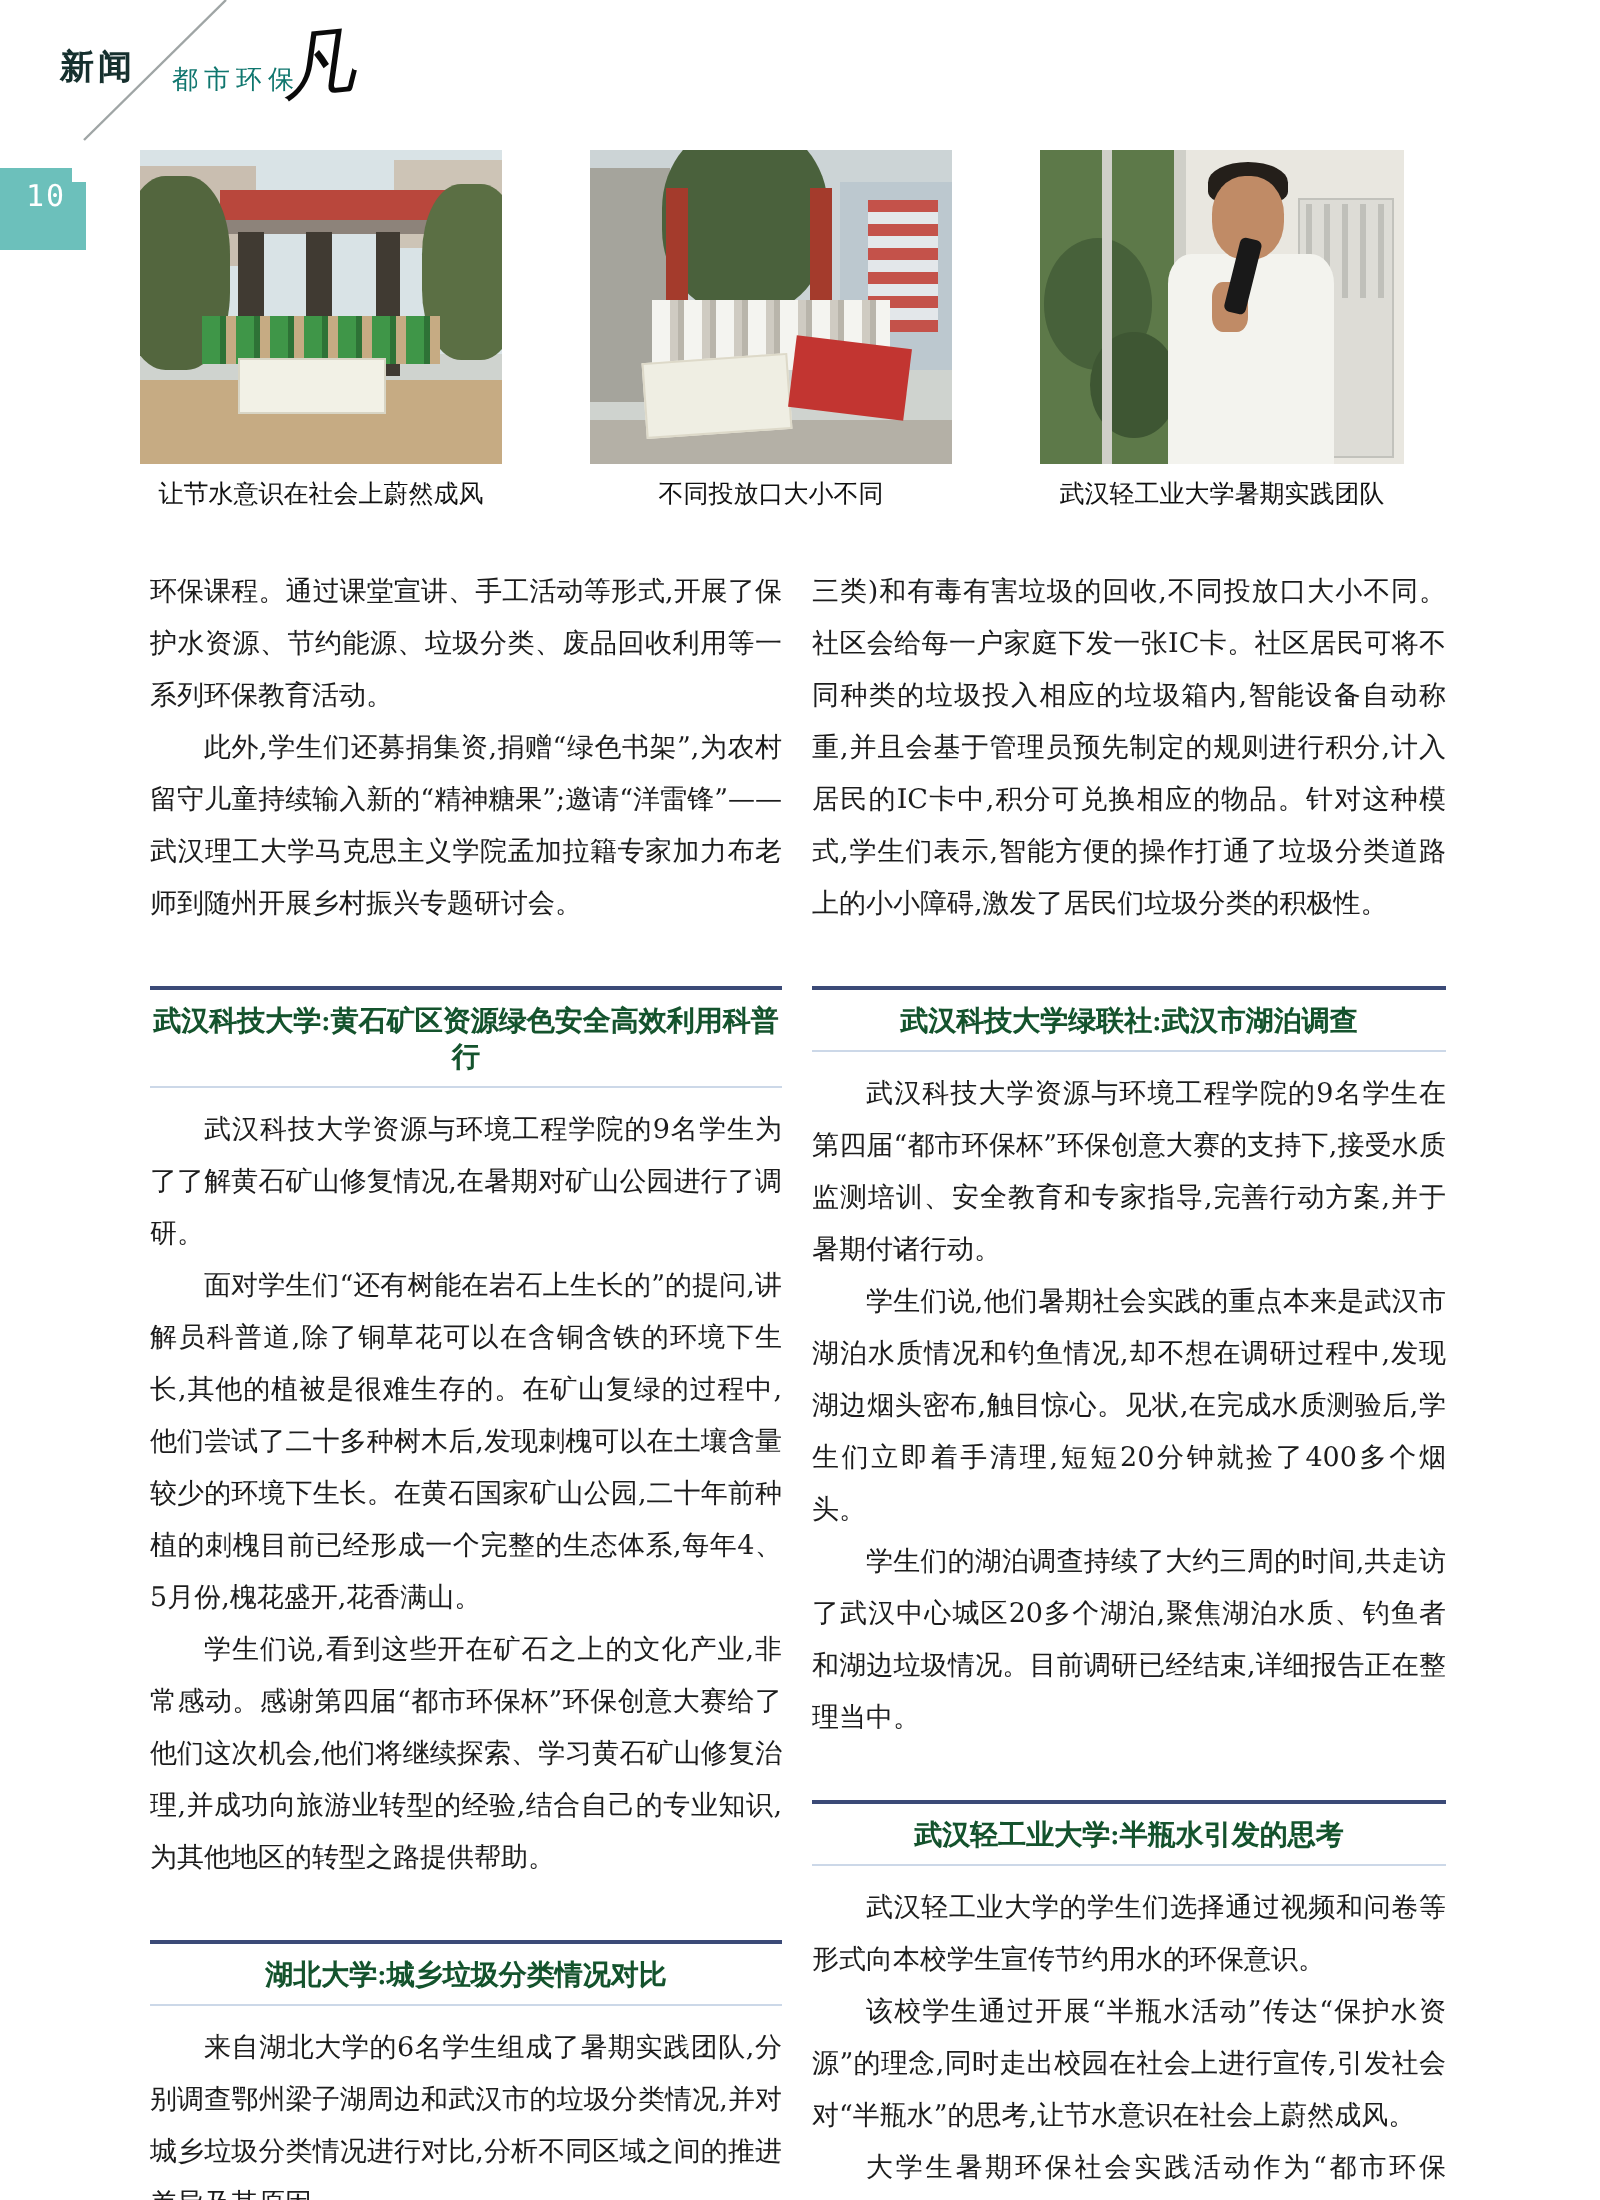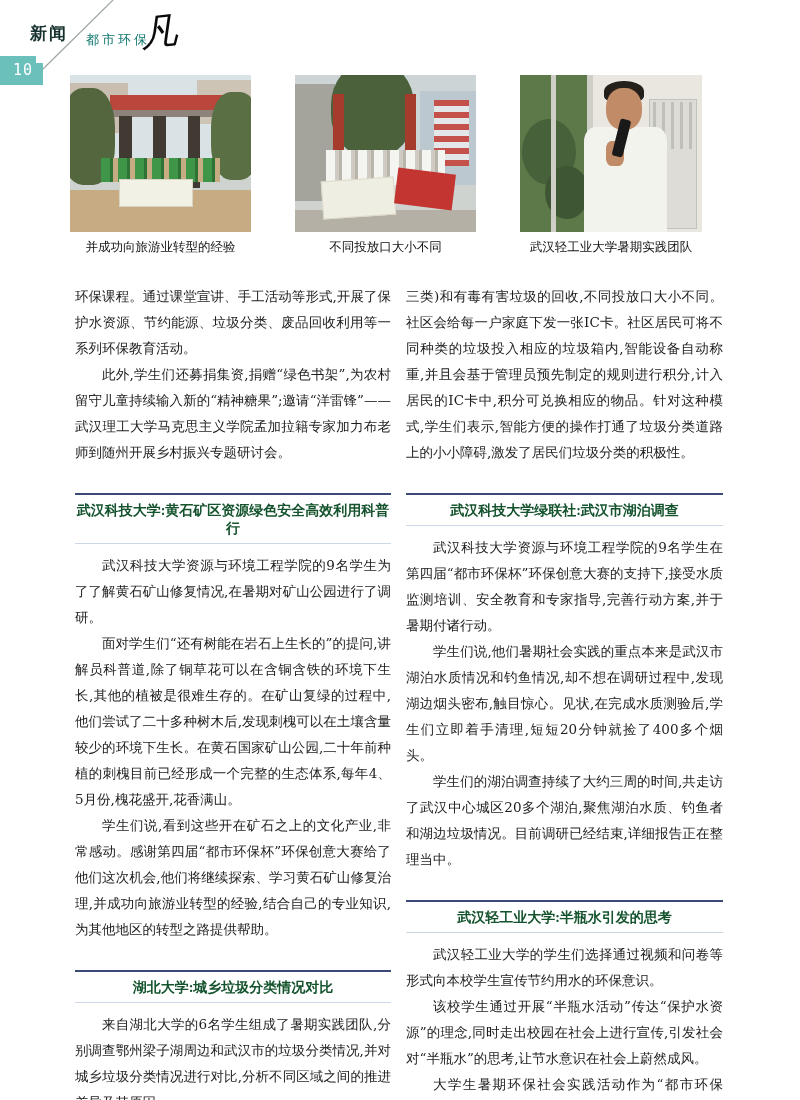--- a/index.html
+++ b/index.html
@@ -8,21 +8,21 @@
 
   
   .masthead{position:absolute;left:0;top:0;width:800px;height:110px;}
   .section-label{position:absolute;left:30px;top:22px;font-size:17px;font-weight:bold;
                  letter-spacing:2px;color:var(--ink-dark,#16302e);}
   .brand-name{position:absolute;left:86px;top:31px;font-size:13px;letter-spacing:3px;
               color:#0f766e;}
   .brand-glyph{position:absolute;left:140px;top:8px;font-size:37px;font-style:italic;
                color:#0a0a0a;transform:rotate(-6deg);font-family:"DejaVu Serif","Liberation Serif",serif;}
   .diag-svg{position:absolute;left:0;top:0;}
-  .page-num-box{position:absolute;left:0;top:56px;width:43px;height:29px;
+  .page-num-box{position:absolute;left:0;top:84px;width:43px;height:41px;
                 background:var(--accent-teal,#6cc0bb);}
   .page-num{position:absolute;right:10px;top:5px;font-size:15px;color:#ffffff;
             font-family:"DejaVu Sans Mono","Liberation Mono",monospace;letter-spacing:1px;}
   .corner-sq{position:absolute;right:0px;top:0px;width:7px;height:7px;background:#ffffff;}
 
   
   .photo{position:absolute;top:75px;width:181px;height:157px;overflow:hidden;background:#cfd3cf;}
   .photo div{position:absolute;}
   .photo-1{left:70px;} .photo-2{left:295px;} .photo-3{left:520px;width:182px;}
   .caption{position:absolute;top:239px;font-size:12.5px;color:#111;text-align:center;width:181px;}
@@ -115,21 +115,21 @@
     <div class="p1-gatetop"></div>
     <div class="p1-pillar p1-pil-a"></div>
     <div class="p1-pillar p1-pil-b"></div>
     <div class="p1-pillar p1-pil-c"></div>
     <div class="p1-tree-l"></div>
     <div class="p1-tree-r"></div>
     <div class="p1-ground"></div>
     <div class="p1-people"></div>
     <div class="p1-banner-white"></div>
   </div>
-  <div class="caption cap-1">并成功向旅游业转型的经验</div>
+  <div class="caption cap-1">让节水意识在社会上蔚然成风</div>
 
   <div class="photo photo-2">
     <div class="p2-sky"></div>
     <div class="p2-wall"></div>
     <div class="p2-bg-r"></div>
     <div class="p2-sign"></div>
     <div class="p2-tree"></div>
     <div class="p2-pillar-l"></div>
     <div class="p2-pillar-r"></div>
     <div class="p2-road"></div>

